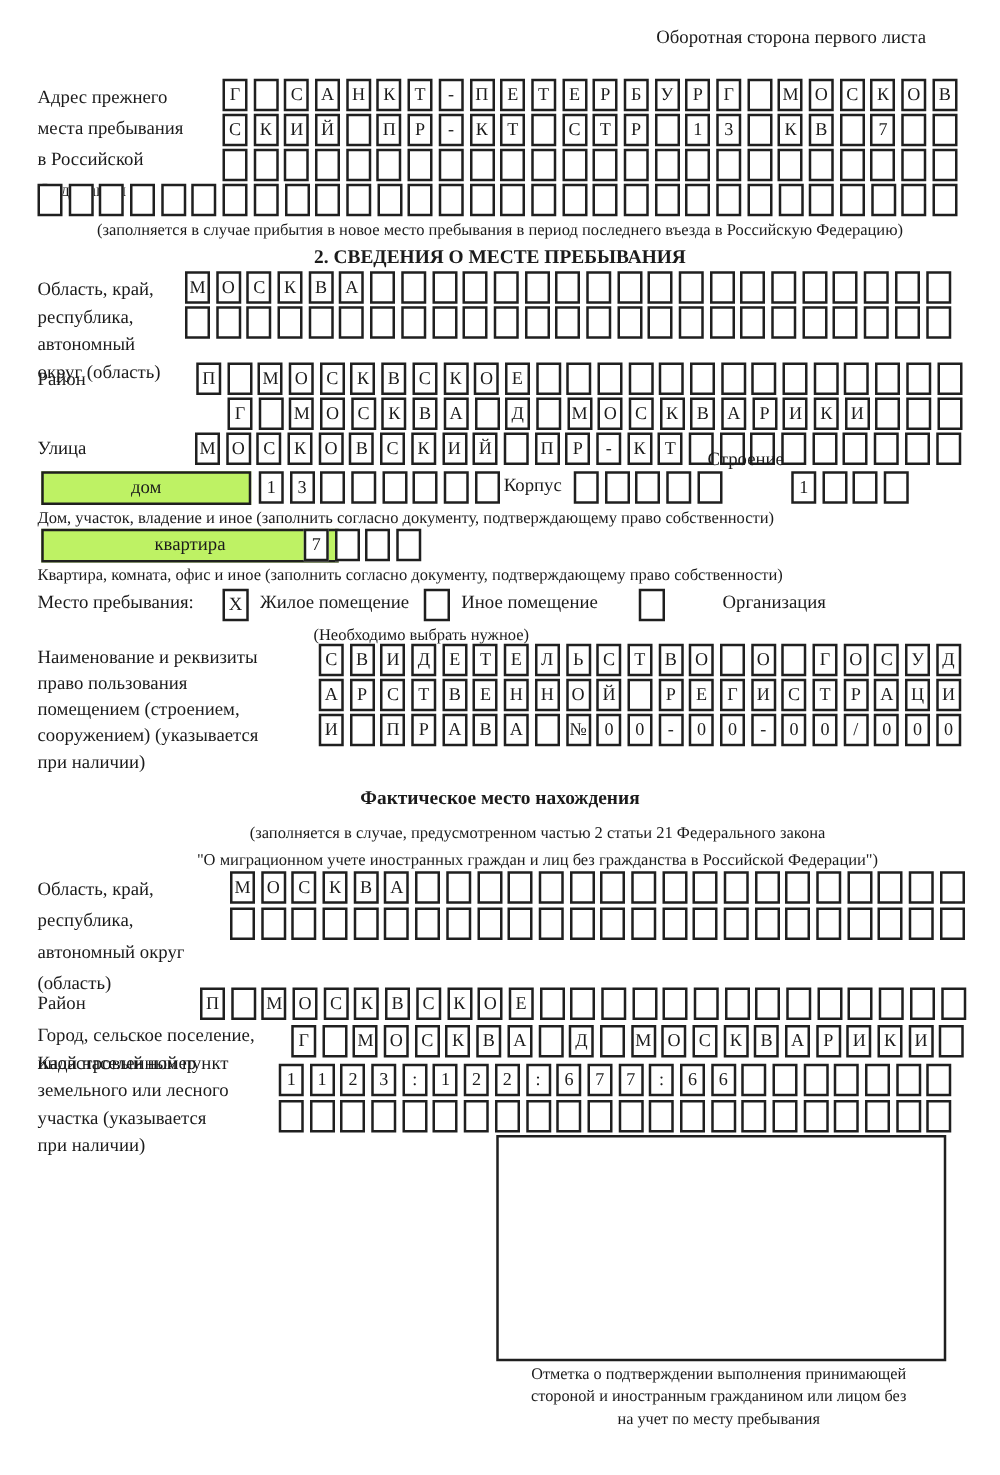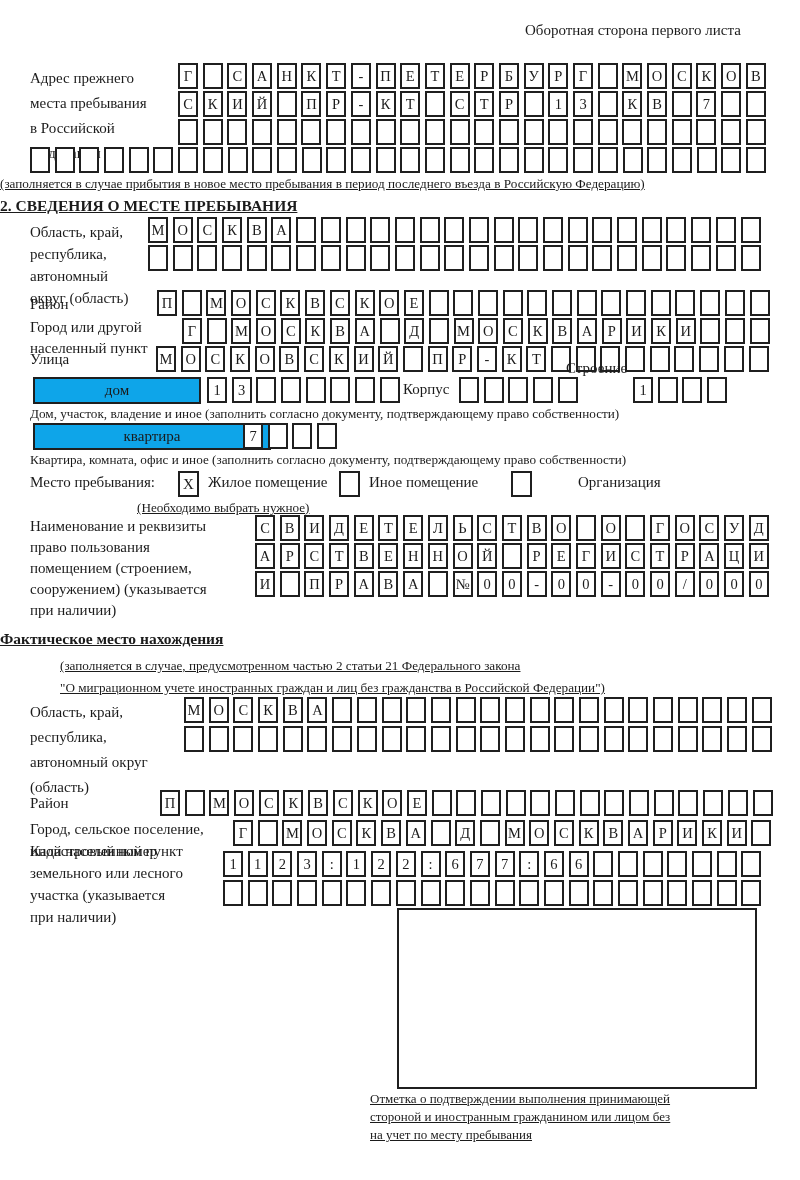--- a/index.html
+++ b/index.html
@@ -1,27 +1,27 @@
 <!DOCTYPE html>
 <html><head>
 <meta charset="utf-8">
 <style>
   html,body{margin:0;padding:0;background:#ffffff;}
   .sheet{position:relative;width:800px;height:1180px;background:#ffffff;
          font-family:"Liberation Serif",serif;color:#1b1b1b;overflow:hidden;}
   .t{position:absolute;white-space:nowrap;}
   .lbl{font-size:15px;}
   .cap{font-size:13.2px;}
-  .center{text-align:left;white-space:normal;text-decoration:underline;}
+  .center{text-align:center;white-space:normal;}
   .title{font-weight:bold;font-size:15.5px;}
   .row{position:absolute;display:flex;column-gap:4.7px;}
   .cell{flex:0 0 20px;width:20px;height:26px;border:2px solid #1f1f1f;box-sizing:border-box;
         display:flex;align-items:center;justify-content:center;font-size:14.5px;background:#fff;}
   .bigbox{position:absolute;height:27px;border:2px solid #1f1f1f;box-sizing:border-box;
-        display:flex;align-items:center;justify-content:center;font-size:15px;background:#0ea5e9;}
+        display:flex;align-items:center;justify-content:center;font-size:15px;background:#bef264;}
   .cbox{position:absolute;width:21px;height:26px;border:2px solid #1f1f1f;box-sizing:border-box;
         display:flex;align-items:center;justify-content:center;font-size:15px;background:#fff;}
   .stamp{position:absolute;border:2px solid #1f1f1f;background:#fff;}
 </style>
 </head>
 <body>
 
 <div class="sheet">
 
   <div class="t lbl" style="left:525px;top:22px">Оборотная сторона первого листа</div>
@@ -229,24 +229,20 @@
       <span class="cell"></span>
       <span class="cell"></span>
       <span class="cell"></span>
       <span class="cell"></span>
       <span class="cell"></span>
       <span class="cell"></span>
       <span class="cell"></span>
       <span class="cell"></span>
     </div>
 
-  <div class="t lbl" style="left:30px;top:317px;line-height:21px">
-    <div>Город или другой</div>
-    <div>населенный пункт</div>
-  </div>
   <div class="row" style="left:182px;top:318px">
       <span class="cell">Г</span>
       <span class="cell"></span>
       <span class="cell">М</span>
       <span class="cell">О</span>
       <span class="cell">С</span>
       <span class="cell">К</span>
       <span class="cell">В</span>
       <span class="cell">А</span>
       <span class="cell"></span>

